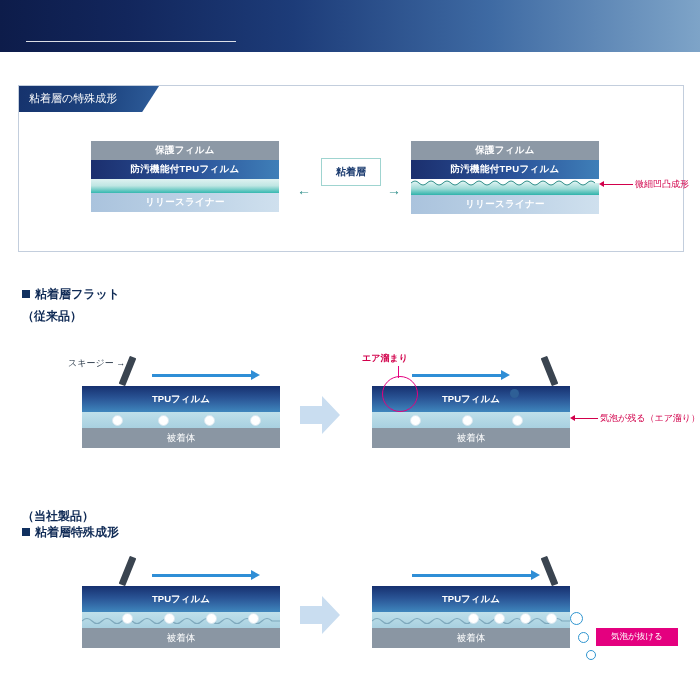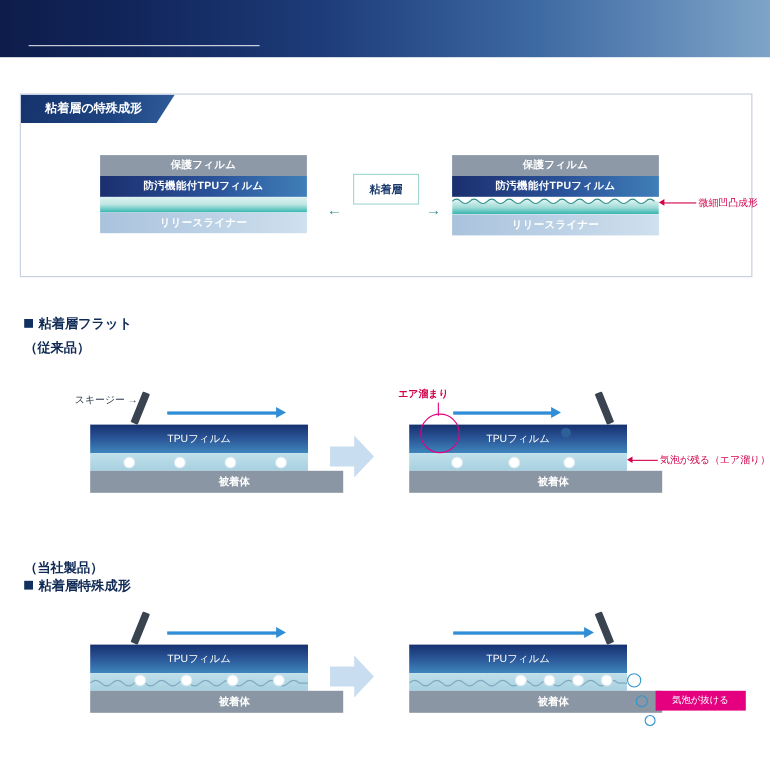--- a/index.html
+++ b/index.html
@@ -48,23 +48,23 @@
   }
   .panel-tab {
     position: absolute;
     left: 0; top: 0;
     width: 140px; height: 26px;
     background: linear-gradient(100deg, #16336d 0%, #1d4480 60%, #2f5e9b 100%);
     clip-path: polygon(0 0, 100% 0, 88% 100%, 0 100%);
   }
   .panel-tab-label {
     position: absolute;
-    left: 22px; top: 5px;
+    left: 10px; top: 5px;
     font-size: 11px;
-    font-weight: bold;
+    font-weight: normal;
     color: #ffffff;
   }
 
   
   .stack { position: absolute; width: 188px; }
   .layer {
     position: relative;
     height: 19px;
     display: flex;
     align-items: center;
@@ -141,34 +141,34 @@
     color: #0f2a55;
   }
 
   
   .scene { position: absolute; width: 198px; height: 62px; }
   .scene .film {
     position: absolute; left: 0; top: 0;
     width: 198px; height: 26px;
     background: linear-gradient(180deg,#16306f 0%, #2a5596 48%, #3f86bd 100%);
     display: flex; align-items: center; justify-content: center;
-    color: #fff; font-size: 9.5px; font-weight: normal;
+    color: #fff; font-size: 9.5px; font-weight: bold;
   }
   .scene .glue {
     position: absolute; left: 0; top: 26px;
     width: 198px; height: 16px;
     background: linear-gradient(180deg,#bfe0ea 0%, #a8d0e0 100%);
     overflow: hidden;
   }
   .scene .base {
     position: absolute; left: 0; top: 42px;
     width: 198px; height: 20px;
     background: #8a96a3;
     display: flex; align-items: center; justify-content: center;
-    color: #fff; font-size: 9.5px; font-weight: bold; padding-left: 32px;
+    color: #fff; font-size: 9.5px; font-weight: normal;
   }
   .bubble {
     position: absolute;
     width: 9px; height: 9px;
     border-radius: 50%;
     background: #ffffff;
     border: 1px solid #d8e6ef;
   }
   .bubble-dark {
     position: absolute;

